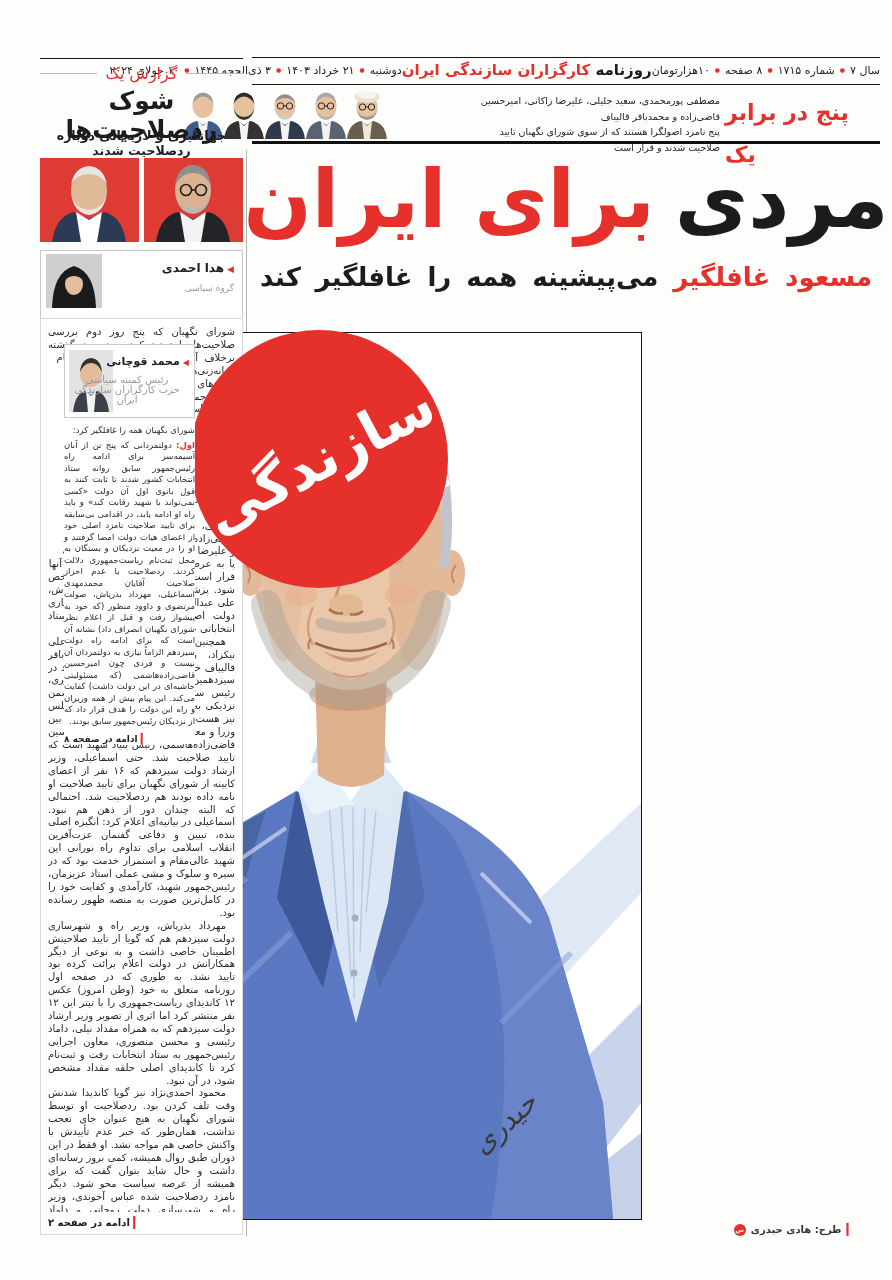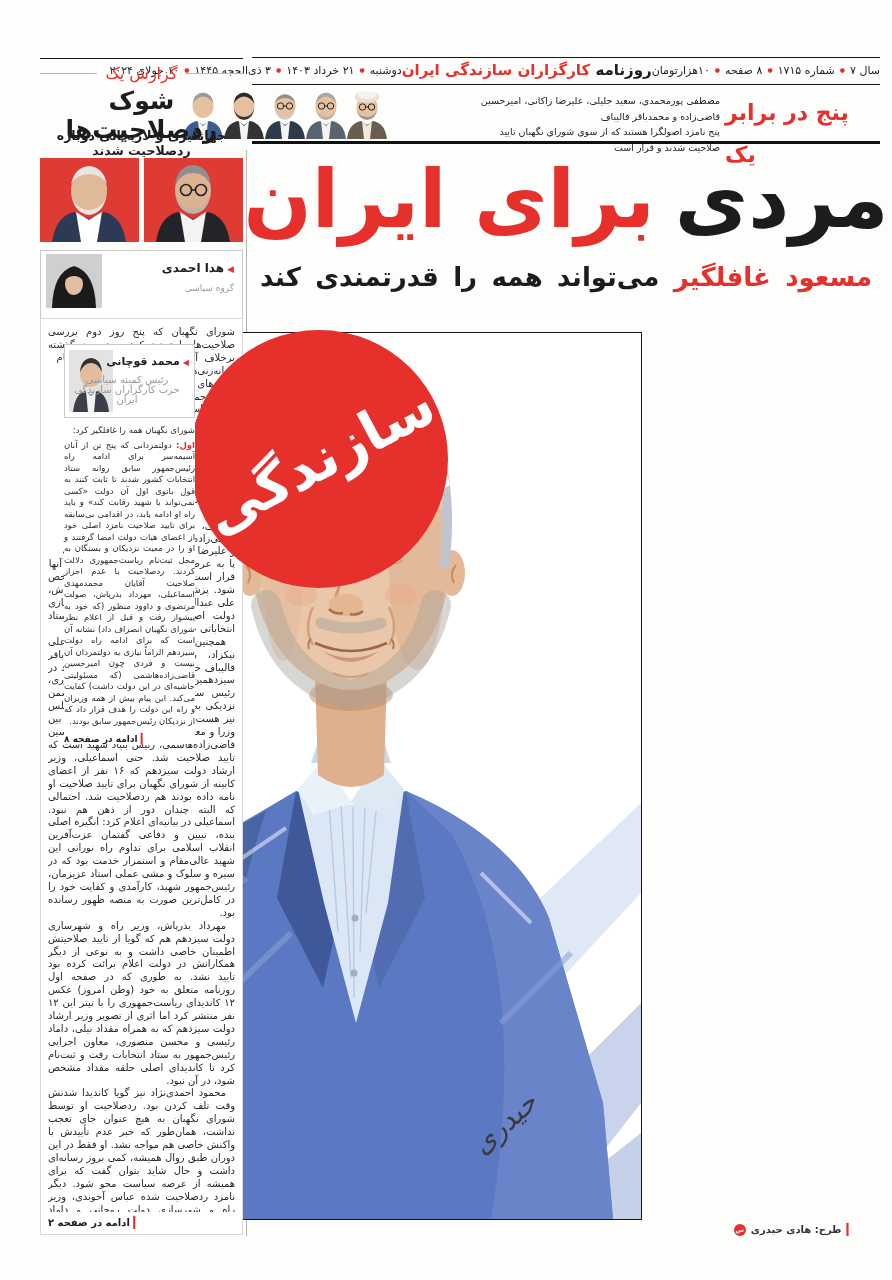--- a/index.html
+++ b/index.html
@@ -175,21 +175,21 @@
     </g>
   </svg>
 </div>
 
 <div class="abs headline">
   <span>مردی</span>
   <span class="red">برای ایران</span>
 </div>
 <div class="abs subhead">
   <span class="red">مسعود غافلگیر</span>
-  <span>می‌تواند همه را قدرتمندی کند</span>
+  <span>می‌پیشینه همه را غافلگیر کند</span>
 </div>
 
 <div class="abs frame">
   <svg width="580" height="886" viewBox="0 0 580 886">
     <rect x="0" y="0" width="580" height="886" fill="#ffffff"></rect>
 
     <g>
       <path d="M-10,780 L150,560 L210,600 L40,830 Z" fill="#b9c7e8" opacity="0.55"></path>
       <path d="M20,860 L230,580 L275,615 L70,886 Z" fill="#8ea6d8" opacity="0.5"></path>
       <path d="M120,886 L300,650 L340,690 L180,886 Z" fill="#a5b7e0" opacity="0.45"></path>

